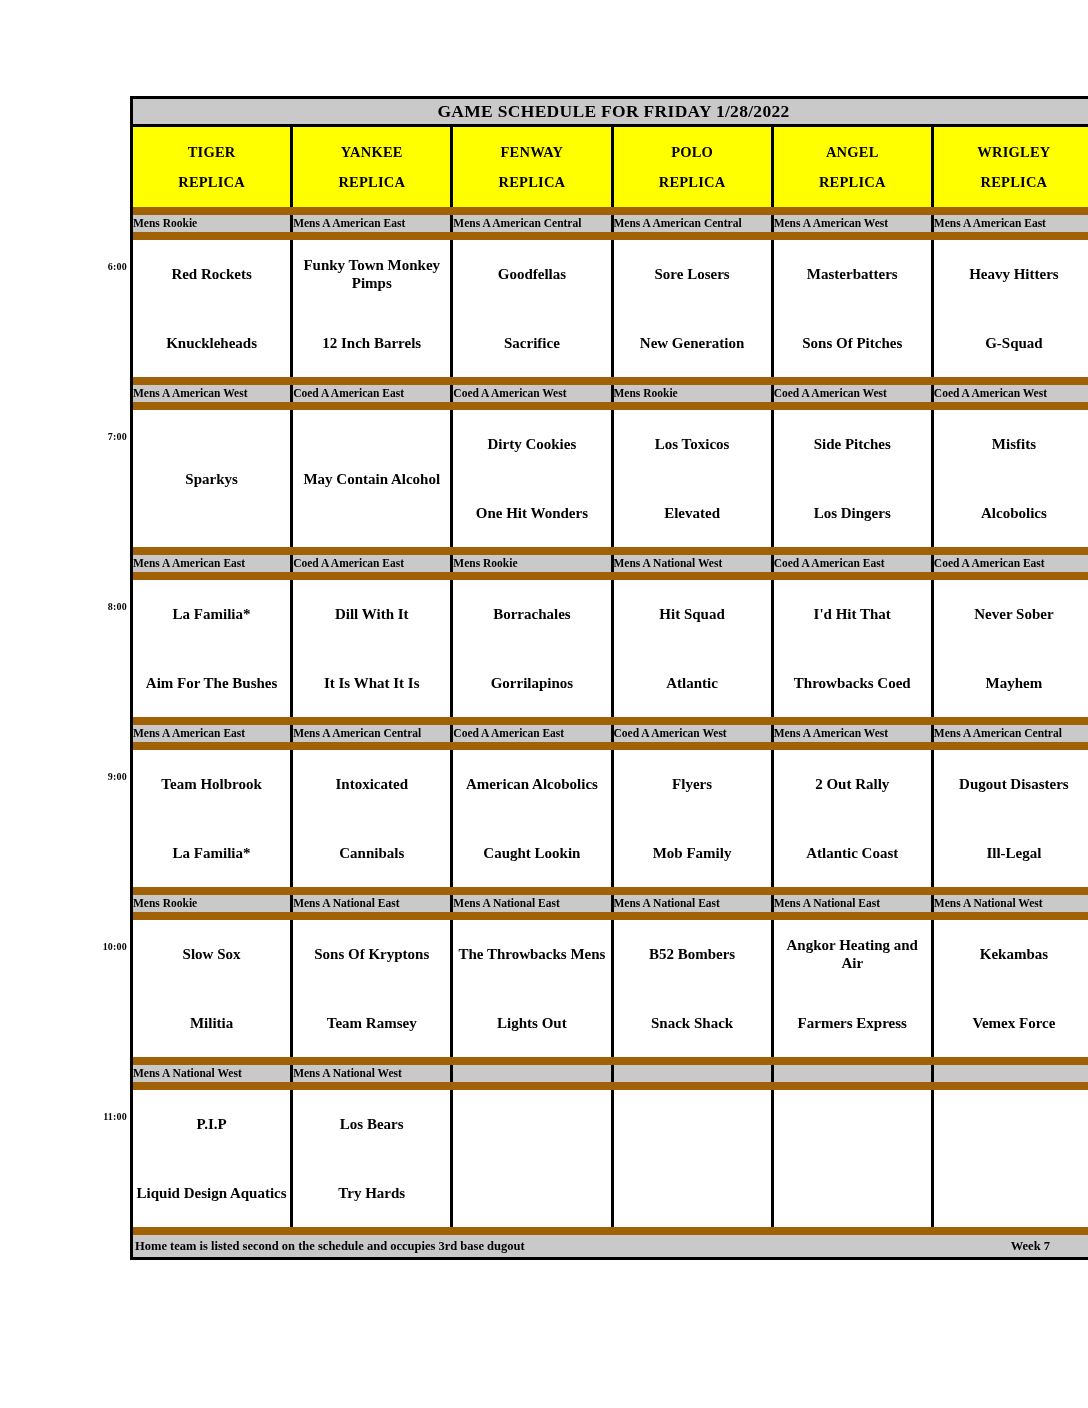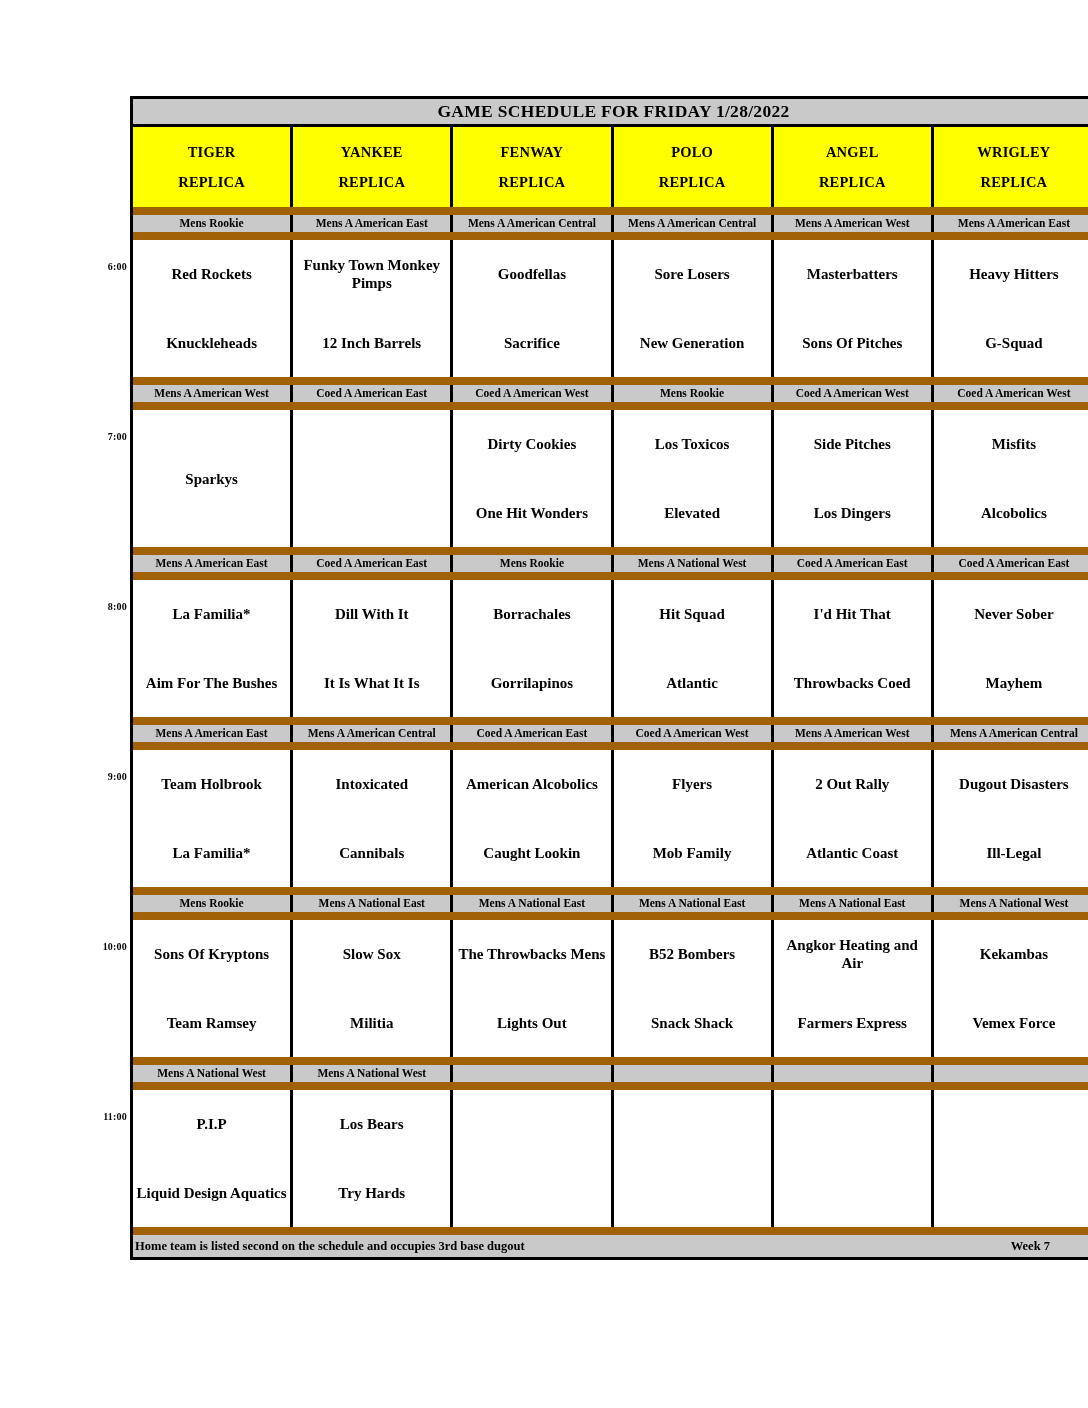--- a/index.html
+++ b/index.html
@@ -24,21 +24,21 @@
     height:25px; background:#c9c9c9; border-bottom:3px solid #000;
     text-align:center; font-size:17.5px; line-height:25px; letter-spacing:.3px;
   }
   .header-row .cell {
     height:80px; background:#ffff00;
     display:flex; flex-direction:column; align-items:center; justify-content:center;
     gap:13px; font-size:14.5px; letter-spacing:.2px;
   }
   .league-row .cell {
     height:17px; background:#c9c9c9;
-    font-size:11.5px; line-height:17px; text-align:center; white-space:nowrap;
+    font-size:11.5px; line-height:17px; white-space:nowrap;
   }
   .games-row { position:relative; }
   .games-row .cell { height:137px; display:flex; flex-direction:column; background:#fff; }
   .team {
     flex:1; display:flex; align-items:center; justify-content:center;
     text-align:center; font-size:15px; line-height:1.2; padding:0 3px;
   }
   .time {
     position:absolute; left:-52px; top:21px; width:46px;
     text-align:right; font-size:10px; letter-spacing:.2px;
@@ -127,20 +127,21 @@
     <div class="cell">Mens Rookie</div>
     <div class="cell">Coed A American West</div>
     <div class="cell">Coed A American West</div>
   </div>
   <div class="row games-row">
     <div class="time">7:00</div>
     <div class="cell">
       <div class="team">Sparkys</div>
     </div>
     <div class="cell">
+      <div class="team">May Contain Alcohol</div>
     </div>
     <div class="cell">
       <div class="team">Dirty Cookies</div>
       <div class="team">One Hit Wonders</div>
     </div>
     <div class="cell">
       <div class="team">Los Toxicos</div>
       <div class="team">Elevated</div>
     </div>
     <div class="cell">
@@ -229,26 +230,26 @@
     <div class="cell">Mens Rookie</div>
     <div class="cell">Mens A National East</div>
     <div class="cell">Mens A National East</div>
     <div class="cell">Mens A National East</div>
     <div class="cell">Mens A National East</div>
     <div class="cell">Mens A National West</div>
   </div>
   <div class="row games-row">
     <div class="time">10:00</div>
     <div class="cell">
+      <div class="team">Slow Sox</div>
+      <div class="team">Militia</div>
+    </div>
+    <div class="cell">
       <div class="team">Sons Of Kryptons</div>
       <div class="team">Team Ramsey</div>
-    </div>
-    <div class="cell">
-      <div class="team">Slow Sox</div>
-      <div class="team">Militia</div>
     </div>
     <div class="cell">
       <div class="team">The Throwbacks Mens</div>
       <div class="team">Lights Out</div>
     </div>
     <div class="cell">
       <div class="team">B52 Bombers</div>
       <div class="team">Snack Shack</div>
     </div>
     <div class="cell">

